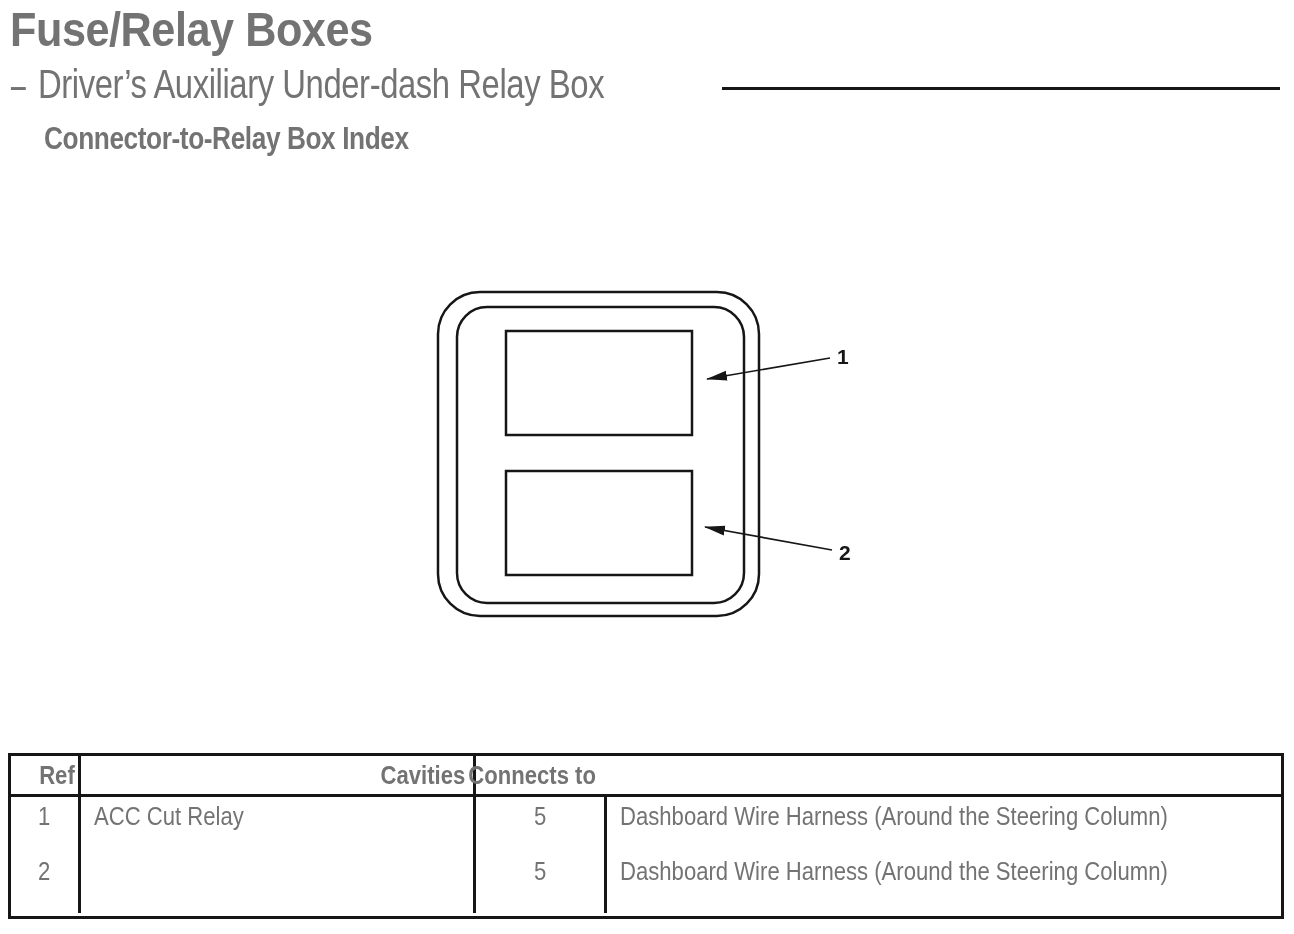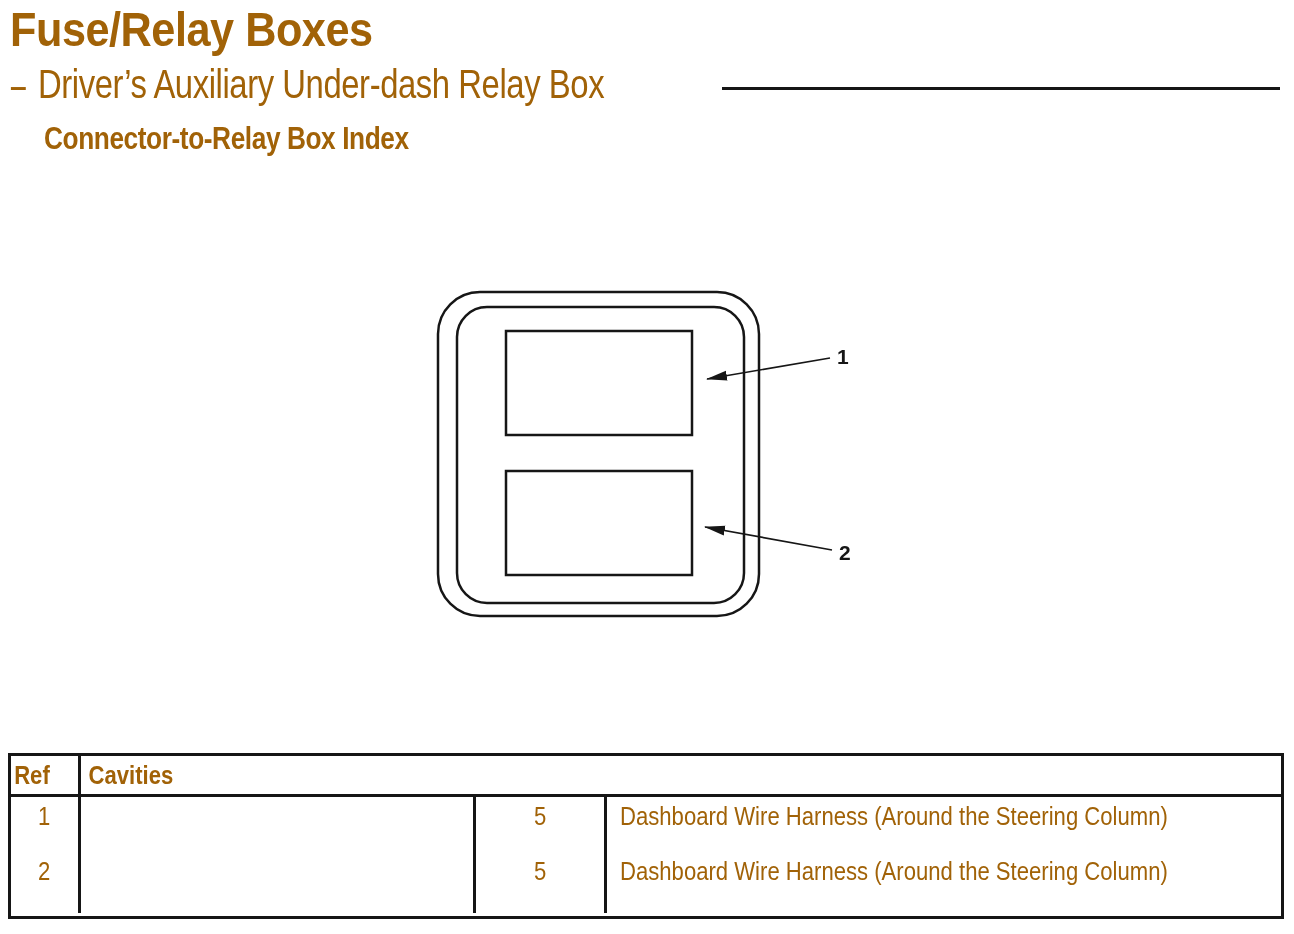--- a/index.html
+++ b/index.html
@@ -2,21 +2,21 @@
 <html><head>
 <meta charset="utf-8">
 <style>
   * { margin:0; padding:0; box-sizing:border-box; }
   html,body { background:#e8e8e8; }
   .page {
     position:relative;
     width:1294px; height:934px;
     background:#ffffff;
     font-family:"Liberation Sans", sans-serif;
-    color:#a16207;
+    color:#737373;
     overflow:hidden;
   }
   .cx { display:inline-block; transform:scaleX(0.85); transform-origin:0 50%; white-space:nowrap; }
   .cx-c { display:inline-block; transform:scaleX(0.85); transform-origin:50% 50%; white-space:nowrap; }
 
   .page-title {
     position:absolute; left:10px; top:2px;
     font-size:48px; font-weight:bold; letter-spacing:-0.5px;
   }
   .page-title .cx { transform:scaleX(0.90); }
@@ -50,21 +50,21 @@
   .data-table {
     position:absolute; left:8px; top:753px;
     width:1276px; height:166px;
     border:3px solid #161616;
   }
   .t-head {
     display:grid; grid-template-columns:70px 395px 131px 1fr;
     height:41px; border-bottom:3px solid #161616;
   }
   .t-head-cell {
-    display:flex; align-items:center; justify-content:flex-start;
+    display:flex; align-items:center; justify-content:flex-end;
     font-size:26px; font-weight:bold;
     border-right:3px solid #161616;
   }
   .t-head-cell:last-child { border-right:none; }
   .t-body {
     display:grid; grid-template-columns:70px 395px 131px 1fr;
     height:116px;
   }
   .t-col {
     border-right:3px solid #161616;
@@ -111,27 +111,31 @@
   </svg>
 
   <div class="data-table">
     <div class="t-head">
       <div class="t-head-cell">
           <span class="cx-c">Ref</span>
         </div>
       <div class="t-head-cell">
           <span class="cx-c">Cavities</span>
         </div>
+      <div class="t-head-cell">
+          <span class="cx-c">Connects to</span>
+        </div>
     </div>
     <div class="t-body">
       <div class="t-col center">
         <span class="t-line"><span class="cx-c">1</span></span>
         <span class="t-line"><span class="cx-c">2</span></span>
       </div>
       <div class="t-col left">
+        <span class="t-line"><span class="cx">ACC Cut Relay</span></span>
       </div>
       <div class="t-col center">
         <span class="t-line"><span class="cx-c">5</span></span>
         <span class="t-line"><span class="cx-c">5</span></span>
       </div>
       <div class="t-col left">
         <span class="t-line"><span class="cx">Dashboard Wire Harness (Around the Steering Column)</span></span>
         <span class="t-line"><span class="cx">Dashboard Wire Harness (Around the Steering Column)</span></span>
       </div>
     </div>

